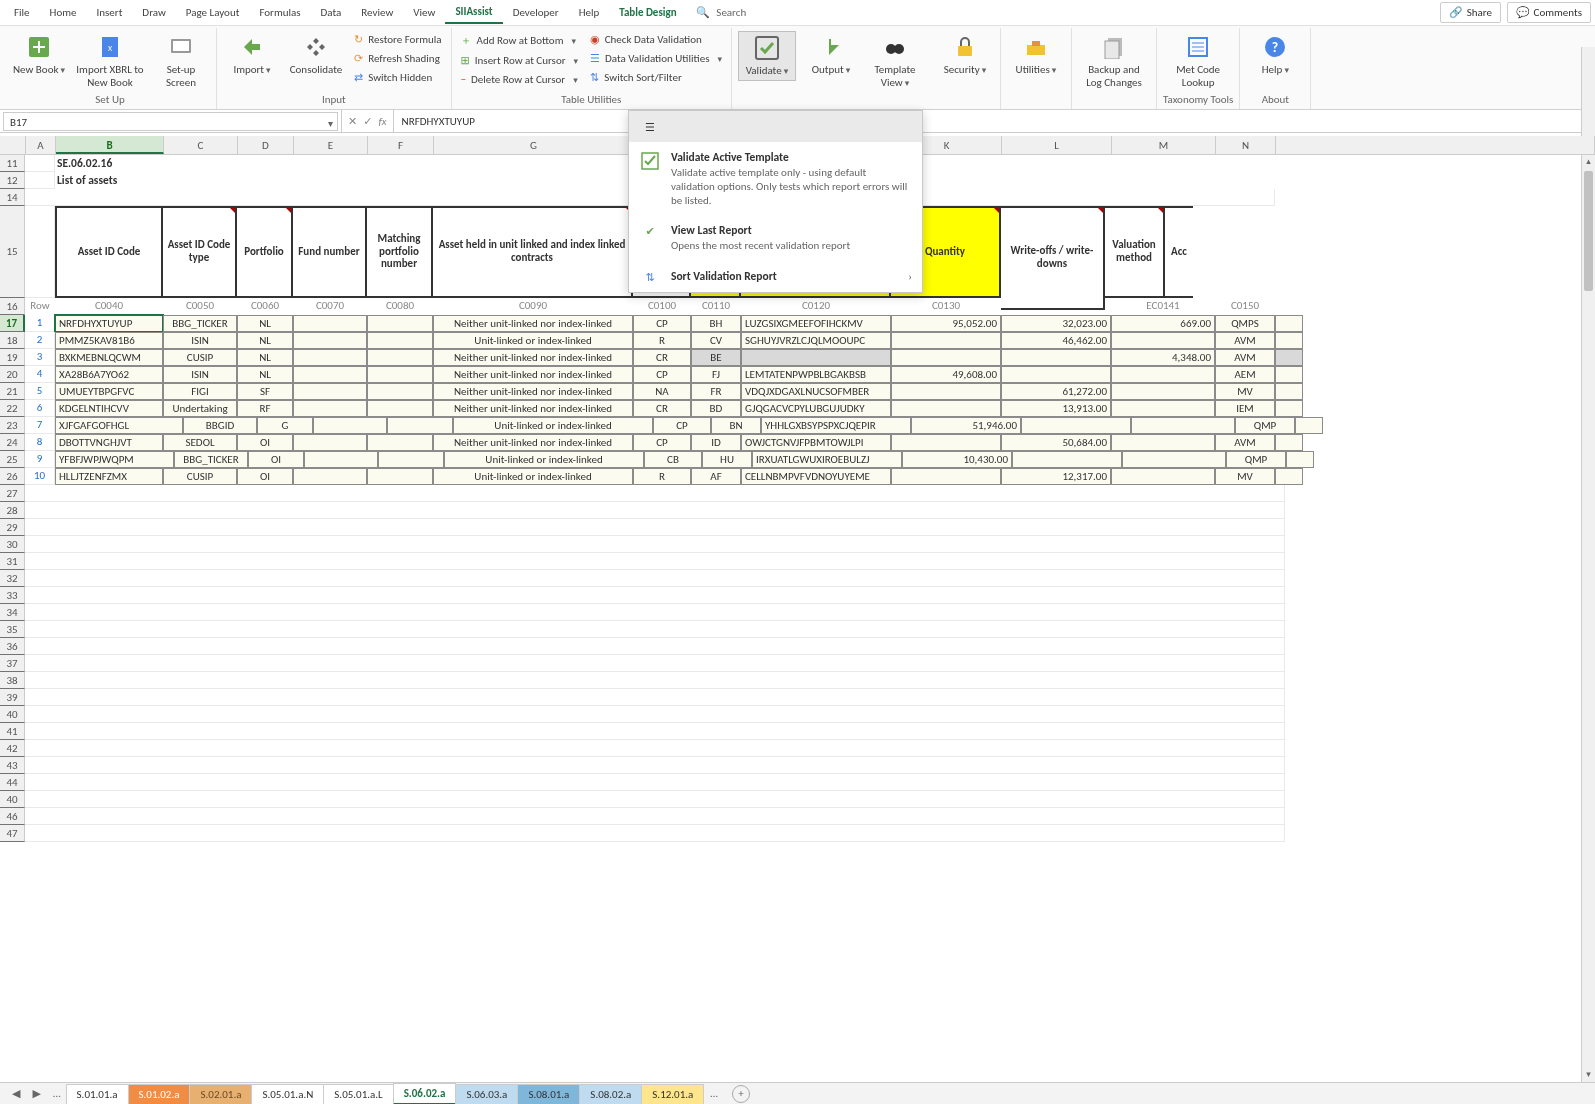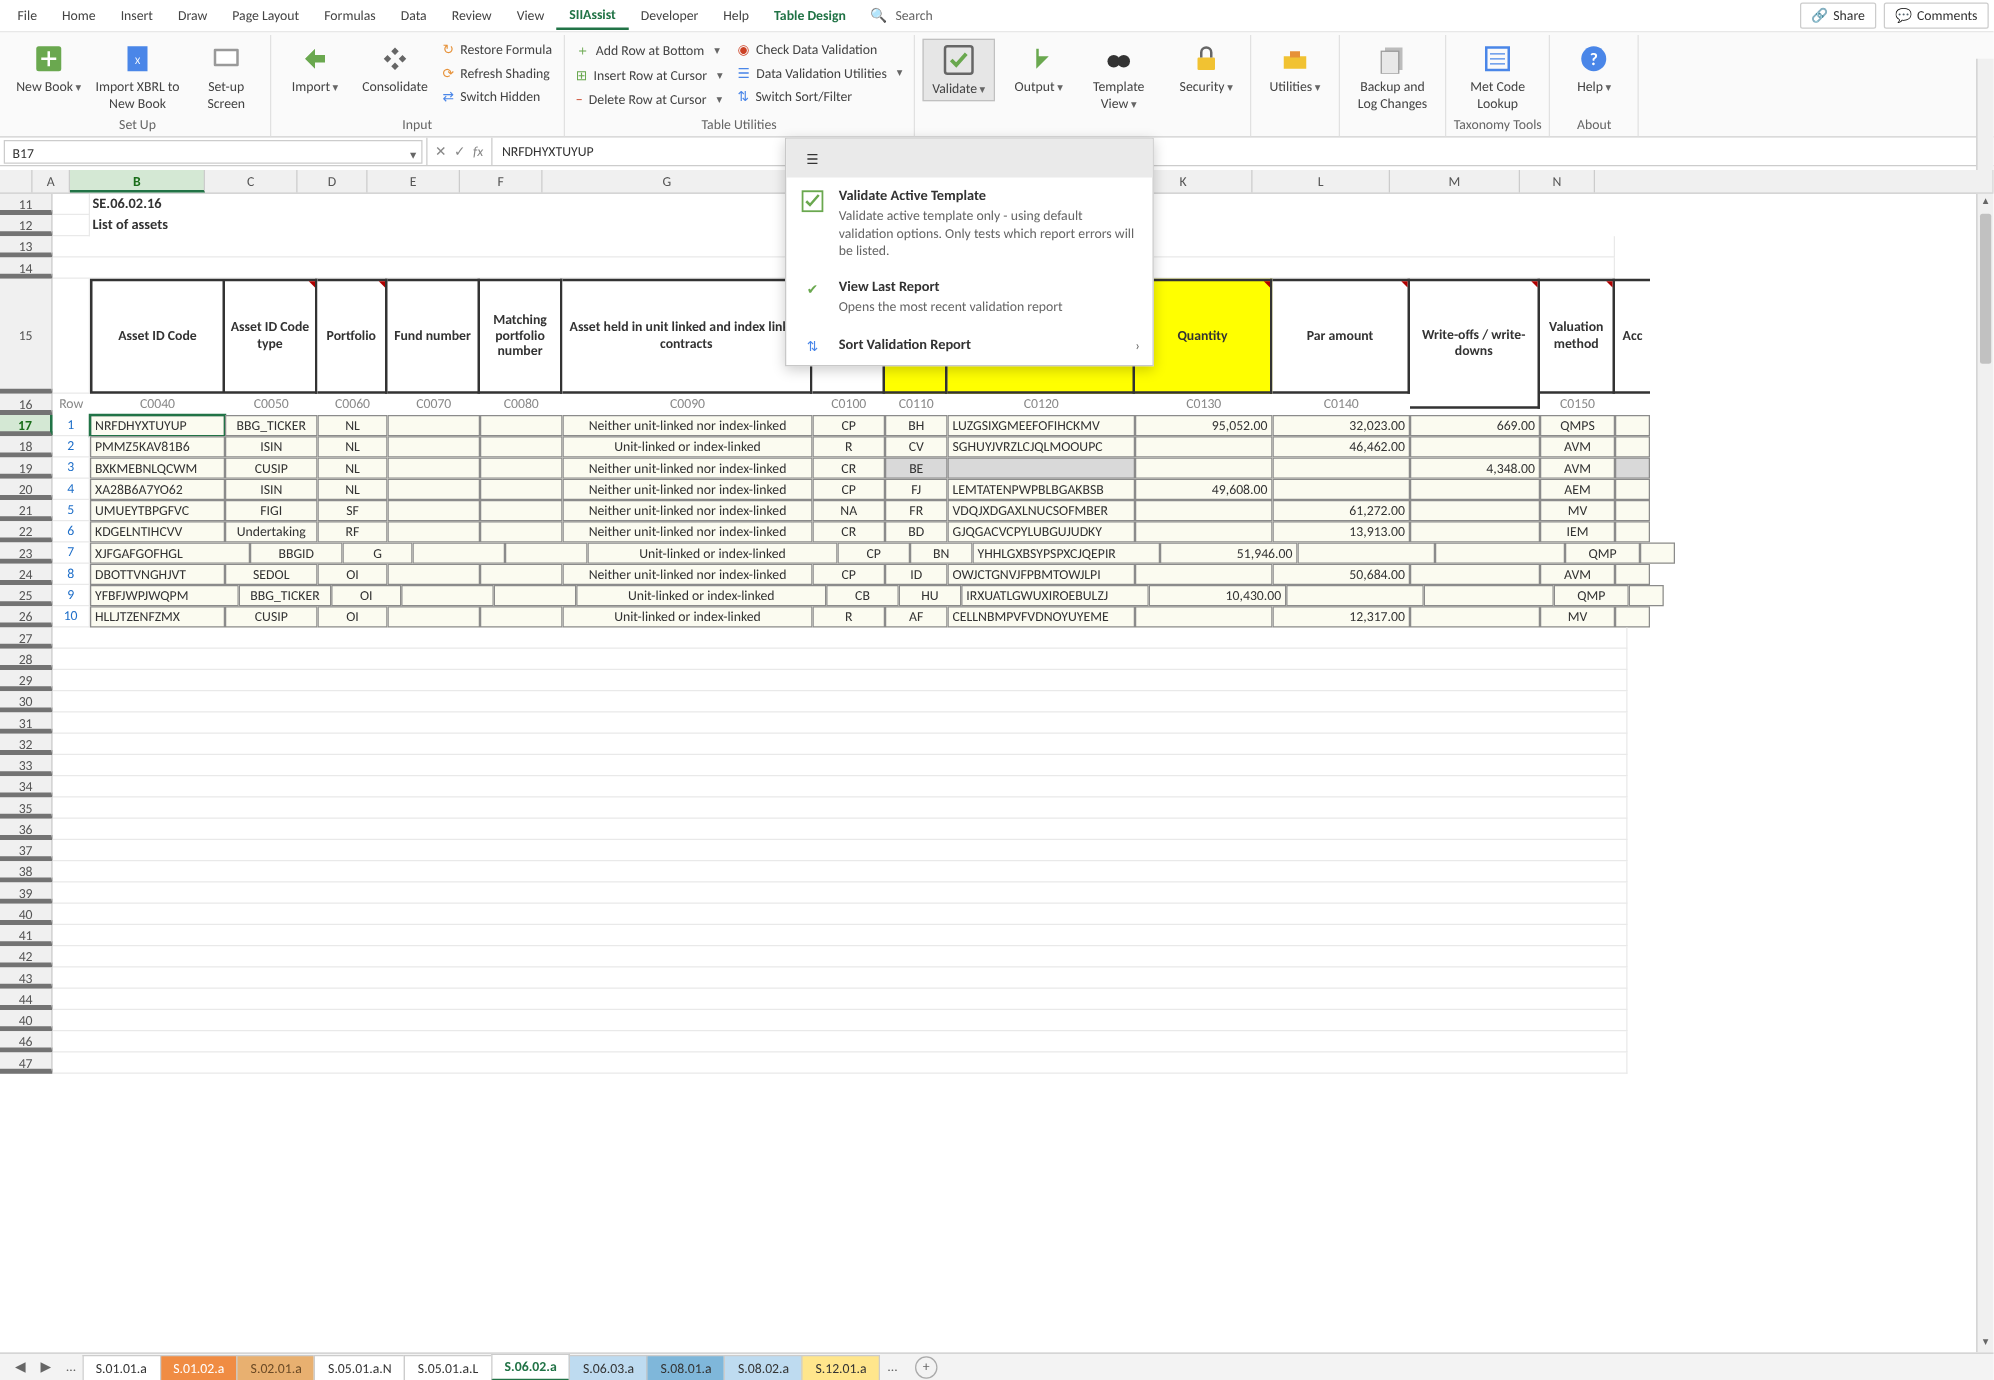--- a/index.html
+++ b/index.html
@@ -38,21 +38,21 @@
 
 .fbar{display:flex; align-items:center; height:23px; border-bottom:1px solid #ccc;}
 .namebox{width:335px; border:1px solid #ccc; height:19px; line-height:19px; padding:0 6px; font-size:11px; margin:0 3px; position:relative;}
 .namebox::after{content:"▾"; position:absolute; right:4px; top:1px; color:#666; font-size:10px;}
 .fxbtns{display:flex; gap:6px; padding:0 6px; color:#888; border-left:1px solid #ccc; border-right:1px solid #ccc; height:100%; align-items:center;}
 .fxval{flex:1; padding:0 8px; font-size:11px;}
 
 .gridarea{position:absolute; top:136px; left:0; right:0; bottom:22px; overflow:hidden; background:#fff;}
 .colheads{display:flex; height:19px; background:#f0f0f0; border-bottom:1px solid #ccc;}
 .corner{width:26px; border-right:1px solid #ccc;}
-.rowhead{width:42px; text-align:center; color:#555; background:#f0f0f0; border-right:1px solid #ccc; border-bottom:4px solid #737373; font-size:11px; height:17px; line-height:17px;}
+.rowhead{width:25px; text-align:center; color:#555; background:#f0f0f0; border-right:1px solid #ccc; border-bottom:1px solid #737373; font-size:11px; height:17px; line-height:17px;}
 .rowhead.sel{background:#d4e8d4; color:#1a6e1a; font-weight:600; border-right:2px solid #217346;}
 .ch{border-right:1px solid #ccc; text-align:center; color:#555; font-size:11px; line-height:19px;}
 .ch.sel{background:#d4e8d4; color:#1a6e1a; font-weight:600; border-bottom:2px solid #217346;}
 .gridbody{position:absolute; top:19px; left:0; right:14px; bottom:0; overflow:hidden;}
 .row{display:flex; height:17px;}
 .cell{border-right:1px solid #e9e9e9; border-bottom:1px solid #e9e9e9; font-size:11px; padding:0 3px; height:100%; line-height:16px; overflow:hidden; white-space:nowrap;}
 
 .reporttitle{font-weight:700; font-size:11.5px; padding-left:2px;}
 .tablehead{background:#fff; border:2px solid #333 !important; display:flex; align-items:center; justify-content:center; text-align:center; font-weight:700; font-size:11px; line-height:1.15; padding:2px;}
 .tablehead.yellow{background:#ffff00;}
@@ -401,24 +401,20 @@
         <div class="rowhead">11</div>
         <div class="cell" style="width:30px"></div>
         <div class="cell reporttitle" style="width:500px;border:none">SE.06.02.16</div>
       </div>
     <div class="row">
         <div class="rowhead">12</div>
         <div class="cell" style="width:30px"></div>
         <div class="cell reporttitle" style="width:500px;border:none">List of assets</div>
       </div>
     <div class="row">
-        <div class="rowhead">13</div>
-        <div class="cell" style="width:1250px"></div>
-      </div>
-    <div class="row">
         <div class="rowhead">14</div>
         <div class="cell" style="width:1250px"></div>
       </div>
 
     <div class="row" style="height:92px">
       <div class="rowhead" style="height:92px;line-height:92px">15</div>
       <div class="cell" style="width:30px;height:92px"></div>
       <div class="tablehead threl" style="width:108px;height:92px">Asset ID Code</div>
       <div class="tablehead threl" style="width:74px;height:92px;border-left:none!important">
           <span>Asset ID Code type</span>
@@ -438,24 +434,20 @@
           <span>Asset pledged as collateral</span>
           <div class="tri"></div>
         </div>
       <div class="tablehead yellow threl" style="width:50px;height:92px;border-left:none!important">
           <span>Country of Custody</span>
           <div class="tri"></div>
         </div>
       <div class="tablehead yellow" style="width:150px;height:92px;border-left:none!important">Custodian</div>
       <div class="tablehead yellow threl" style="width:110px;height:92px;border-left:none!important">
           <span>Quantity</span>
-          <div class="tri"></div>
-        </div>
-      <div class="tablehead threl" style="width:110px;height:92px;border-left:none!important">
-          <span>Par amount</span>
           <div class="tri"></div>
         </div>
       <div class="tablehead threl" style="width:104px;height:104px;border-left:none!important">
           <span>Write-offs / write-downs</span>
           <div class="tri"></div>
         </div>
       <div class="tablehead threl" style="width:60px;height:92px;border-left:none!important">
           <span>Valuation method</span>
           <div class="tri"></div>
         </div>

